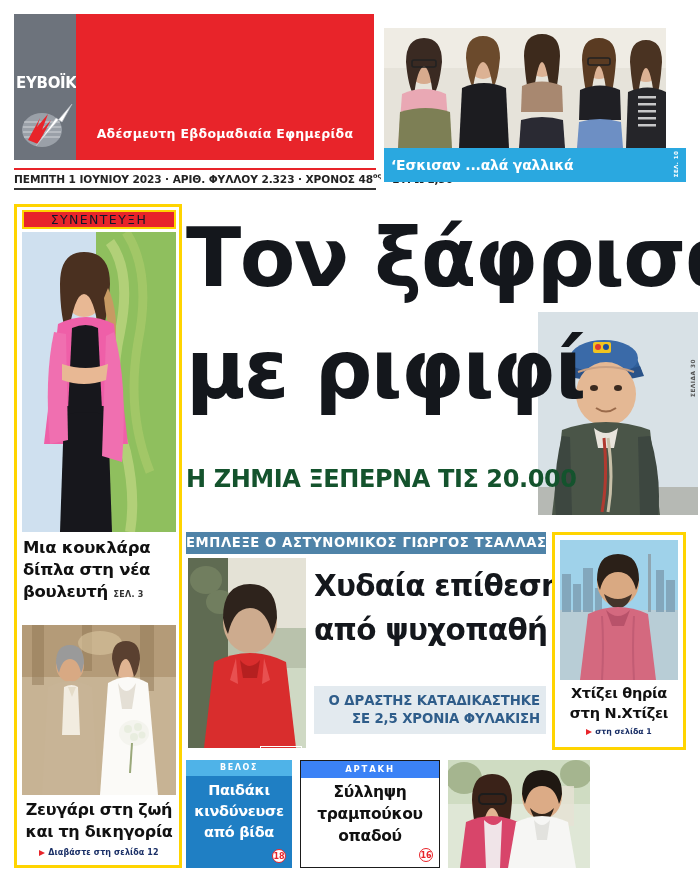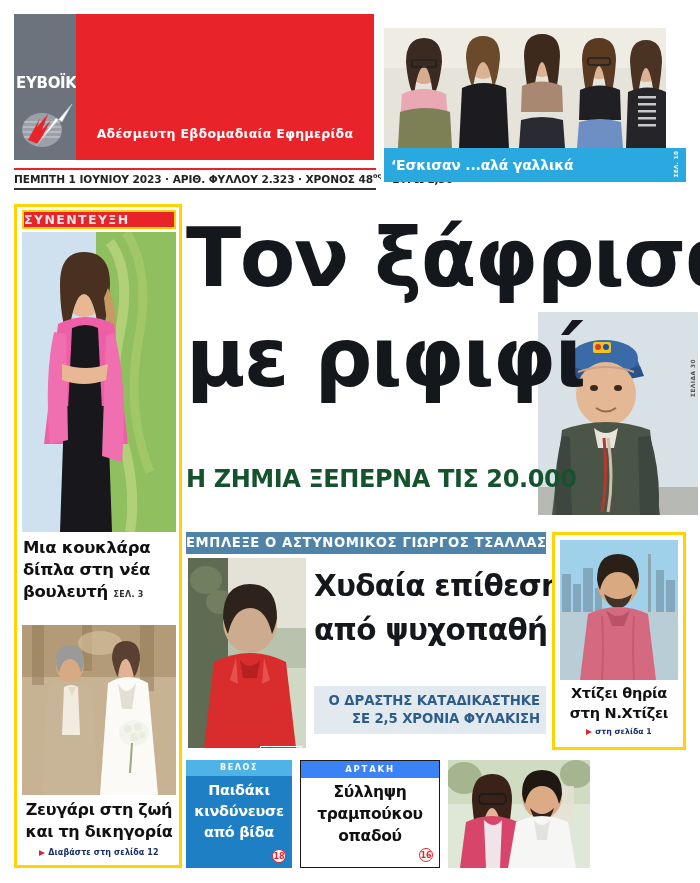--- a/index.html
+++ b/index.html
@@ -66,22 +66,22 @@
   }
 
   
   .sidebar { position:absolute; left:14px; top:204px; width:168px; height:664px;
              border:3px solid #ffd400; background:#fff; }
   .sb-banner {
     position:absolute; left:5px; top:3px; width:154px; height:19px;
     background:#e8242a; border:2px solid #ffd400;
   }
   .sb-banner span {
-    display:block; color:#e5e5e5; font-weight:bold; font-size:12.5px; line-height:15px;
-    text-align:left; letter-spacing:1.4px; white-space:nowrap;
+    display:block; color:#0f172a; font-weight:normal; font-size:12.5px; line-height:15px;
+    text-align:center; letter-spacing:1.4px; white-space:nowrap;
   }
   .sb-photo1 {
     position:absolute; left:5px; top:25px; width:154px; height:300px; overflow:hidden;
     background:linear-gradient(160deg,#cfe4f2 0%,#b9d9a6 35%,#8fbf5e 70%,#5d8a3a 100%);
   }
   .sb-text1 { position:absolute; left:6px; top:330px; width:152px; }
   .sb-text1 .l {
     display:block; font-size:16.5px; font-weight:bold; color:#111;
     line-height:22px; white-space:nowrap; letter-spacing:-0.3px;
   }
@@ -107,21 +107,21 @@
   .main-head { position:absolute; left:186px; top:204px; width:500px; height:320px; }
   .mh-photo {
     position:absolute; left:352px; top:108px; width:160px; height:203px; overflow:hidden;
     background:linear-gradient(170deg,#dfe6ea 0%,#cfd9df 55%,#b9c4ca 100%);
   }
   .mh-l1, .mh-l2 {
     position:absolute; left:0; color:#14171c; font-weight:bold;
     letter-spacing:-1.5px; white-space:nowrap;
   }
   .mh-l1 { top:8px; font-size:81px; line-height:92px; }
-  .mh-l2 { top:108px; font-size:81px; line-height:92px;text-align:center; }
+  .mh-l2 { top:120px; font-size:81px; line-height:92px;text-align:center; }
   .mh-sub {
     position:absolute; left:0; top:258px; color:#14532d; font-weight:bold;
     font-size:24px; line-height:34px; white-space:nowrap; letter-spacing:-0.4px;
   }
   .mh-sel { position:absolute; left:500px; top:140px; width:14px; height:70px; }
   .mh-sel span {
     position:absolute; left:-28px; top:31px; width:70px;
     transform:rotate(-90deg); transform-origin:center;
     font-size:5.8px; font-weight:bold; color:#555; text-align:center;
     letter-spacing:0.5px; white-space:nowrap;

